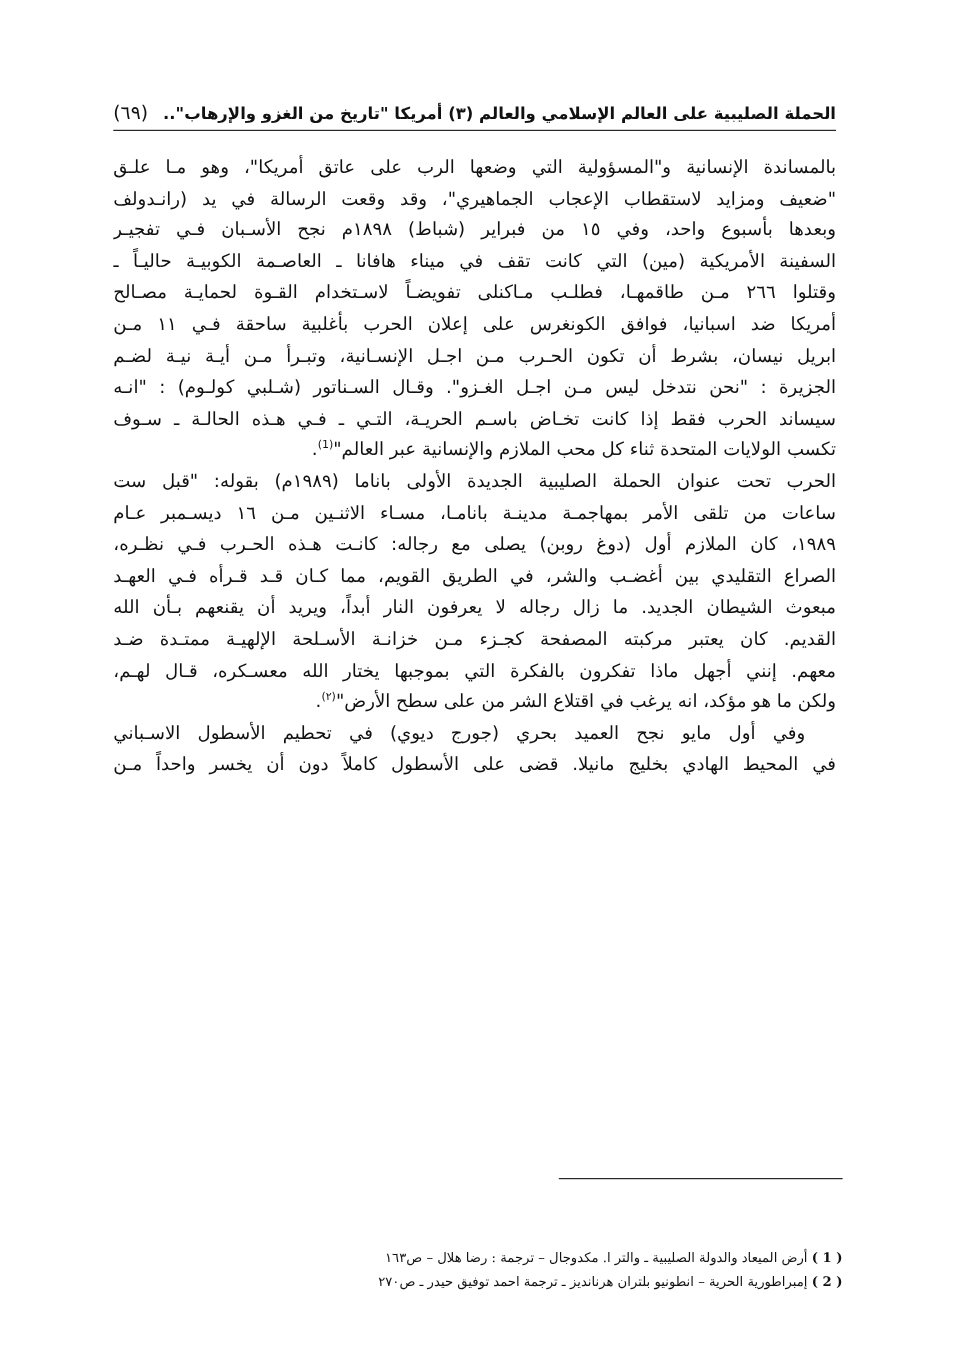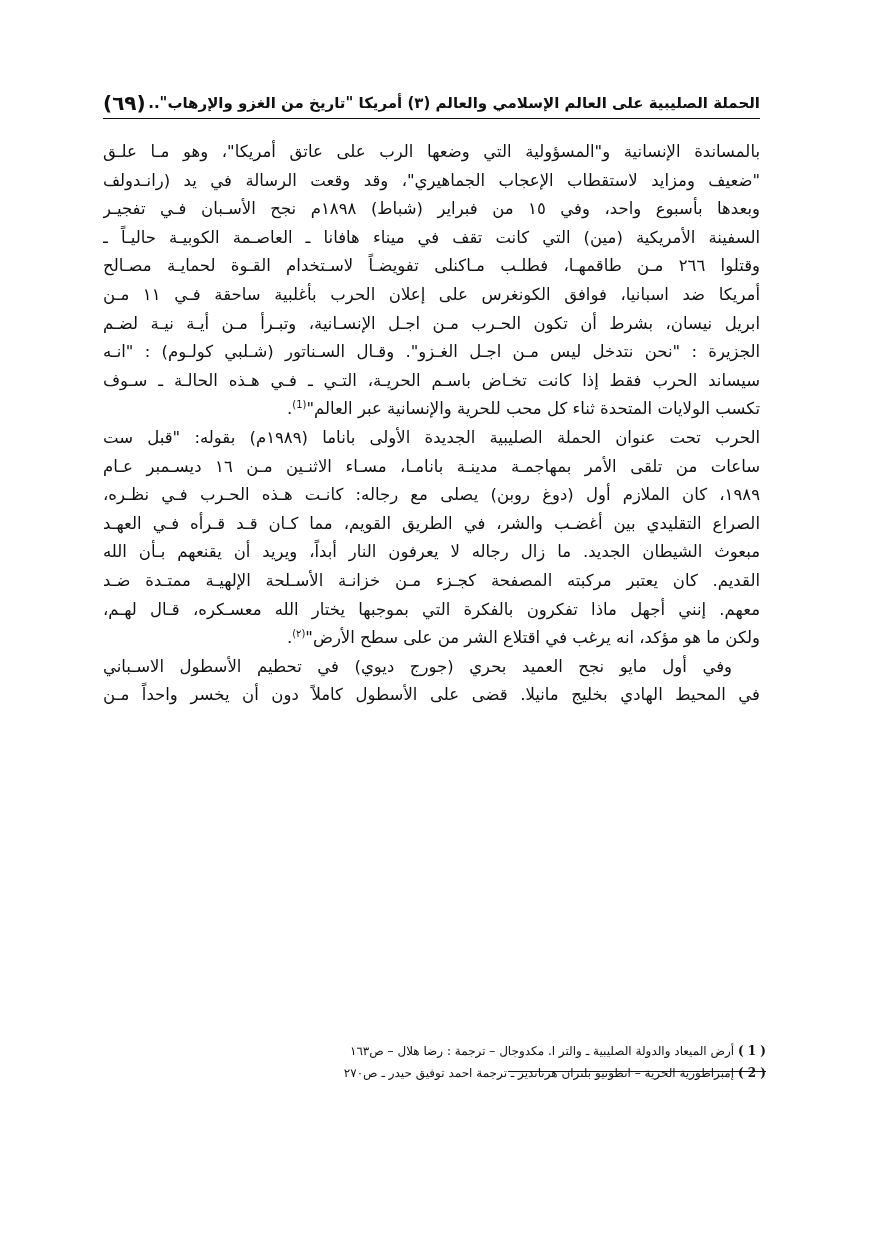--- a/index.html
+++ b/index.html
@@ -1,28 +1,28 @@
 <!DOCTYPE html>
 <html lang="ar" dir="rtl"><head>
   <meta charset="utf-8">
   <style>
     html, body { margin: 0; padding: 0; background: #ffffff; }
     body { width: 875px; height: 1240px; position: relative; overflow: hidden; font-family: "DejaVu Sans", sans-serif; color: #111; }
     .page { position: absolute; left: 0; top: 0; width: 875px; height: 1240px; }
     .header { position: absolute; left: 103px; width: 657px; top: 88px; height: 30px; border-bottom: 1.5px solid #111; display: flex; flex-direction: row; justify-content: space-between; align-items: center; }
     .header-title { font-weight: bold; font-size: 15px; white-space: nowrap; text-align: center; }
-    .header-page { font-weight: bold; font-size: 20px; direction: rtl; white-space: nowrap; }
+    .header-page { font-weight: normal; font-size: 17px; direction: rtl; white-space: nowrap; }
     .body-text { position: absolute; left: 103px; width: 657px; top: 138px; }
     .line { font-size: 16.5px; line-height: 28px; height: 28px; white-space: nowrap; text-align: justify; text-align-last: justify; margin-bottom: 0px; overflow: hidden; }
     .line.last { text-align-last: right; }
     .line.indent { padding-right: 28px; }
     .line-row { height: 28.6px; }
     sup { font-size: 10px; line-height: 0; }
     .fn-rule { position: absolute; left: 508px; width: 258px; top: 1071px; border-top: 1.3px solid #111; }
-    .footnotes { position: absolute; left: 200px; width: 566px; top: 1040px; }
+    .footnotes { position: absolute; left: 200px; width: 566px; top: 1132px; }
     .fn { font-family: "DejaVu Serif", serif; font-size: 12px; line-height: 22px; white-space: nowrap; text-align: right; }
     .fn-num { font-weight: bold; }
   </style>
 </head>
 <body>
 
 <div class="page">
 
   <div class="header">
     <span class="header-title">الحملة الصليبية على العالم الإسلامي والعالم (٣) أمريكا "تاريخ من الغزو والإرهاب"..</span>
@@ -53,21 +53,21 @@
       <div class="line-row">
           <div class="line">ابريل نيسان، بشرط أن تكون الحـرب مـن اجـل الإنسـانية، وتبـرأ مـن أيـة نيـة لضـم</div>
         </div>
       <div class="line-row">
           <div class="line">الجزيرة : "نحن نتدخل ليس مـن اجـل الغـزو". وقـال السـناتور (شـلبي كولـوم) : "انـه</div>
         </div>
       <div class="line-row">
           <div class="line">سيساند الحرب فقط إذا كانت تخـاض باسـم الحريـة، التـي ـ فـي هـذه الحالـة ـ سـوف</div>
         </div>
       <div class="line-row">
-          <div class="line last"><span>تكسب الولايات المتحدة ثناء كل محب للحرية والإنسانية عبر العالم"</span><sup>(1)</sup><span>.</span></div>
+          <div class="line last"><span>تكسب الولايات المتحدة ثناء كل محب الملازم والإنسانية عبر العالم"</span><sup>(1)</sup><span>.</span></div>
         </div>
     </div>
 
     <div>
       <div class="line-row">
           <div class="line">الحرب تحت عنوان الحملة الصليبية الجديدة الأولى باناما (١٩٨٩م) بقوله: "قبل ست</div>
         </div>
       <div class="line-row">
           <div class="line">ساعات من تلقى الأمر بمهاجمـة مدينـة بانامـا، مسـاء الاثنـين مـن ١٦ ديسـمبر عـام</div>
         </div>

